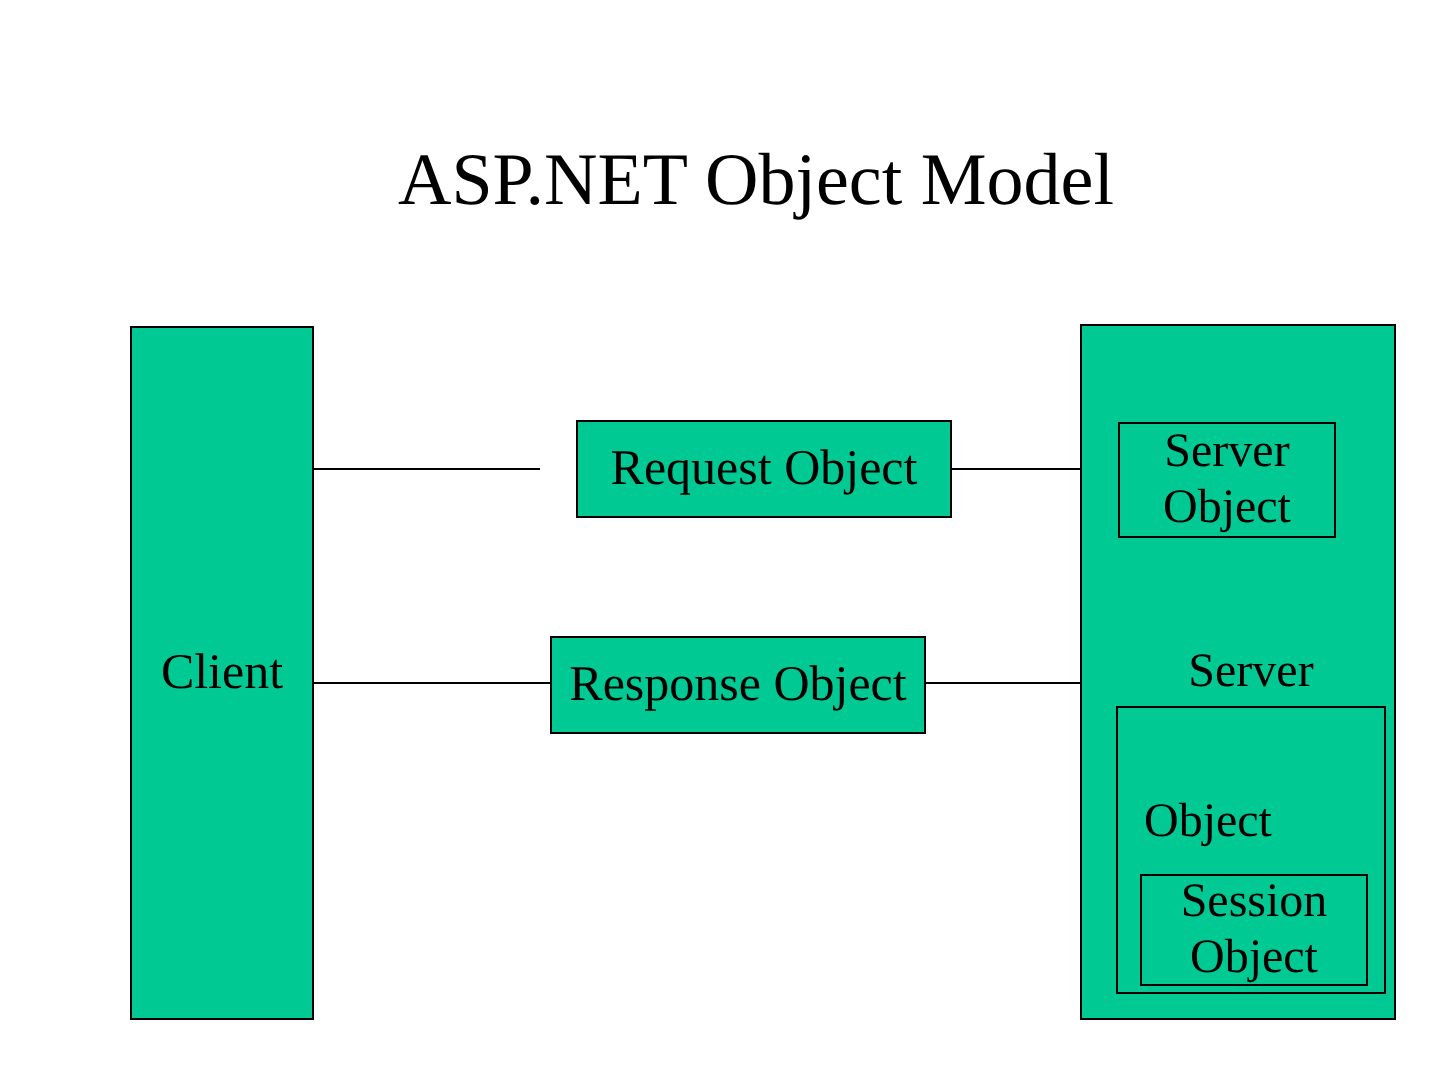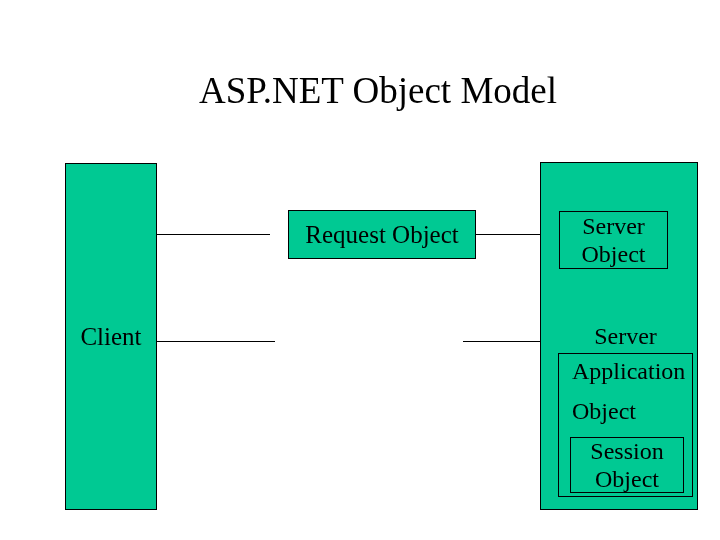--- a/index.html
+++ b/index.html
@@ -149,33 +149,35 @@
 
   <div class="hline line-req-left"></div>
   <div class="hline line-req-right"></div>
   <div class="hline line-res-left"></div>
   <div class="hline line-res-right"></div>
 
   <div class="mid-box request-box greenfill">
     <span>Request Object</span>
   </div>
 
+  <div class="mid-box response-box greenfill">
+    <span>Response Object</span>
+  </div>
 
   <div class="server-rect greenfill"></div>
 
   <div class="outline-box server-object-box">
     <span>Server</span>
     <span>Object</span>
   </div>
 
   <div class="server-word">Server</div>
 
   <div class="outline-box application-box"></div>
 
-  <div class="app-line1">Application</div>
 
   <div class="app-line2">Object</div>
 
   <div class="outline-box session-box">
     <span>Session</span>
     <span>Object</span>
   </div>
 
 </div>
 

